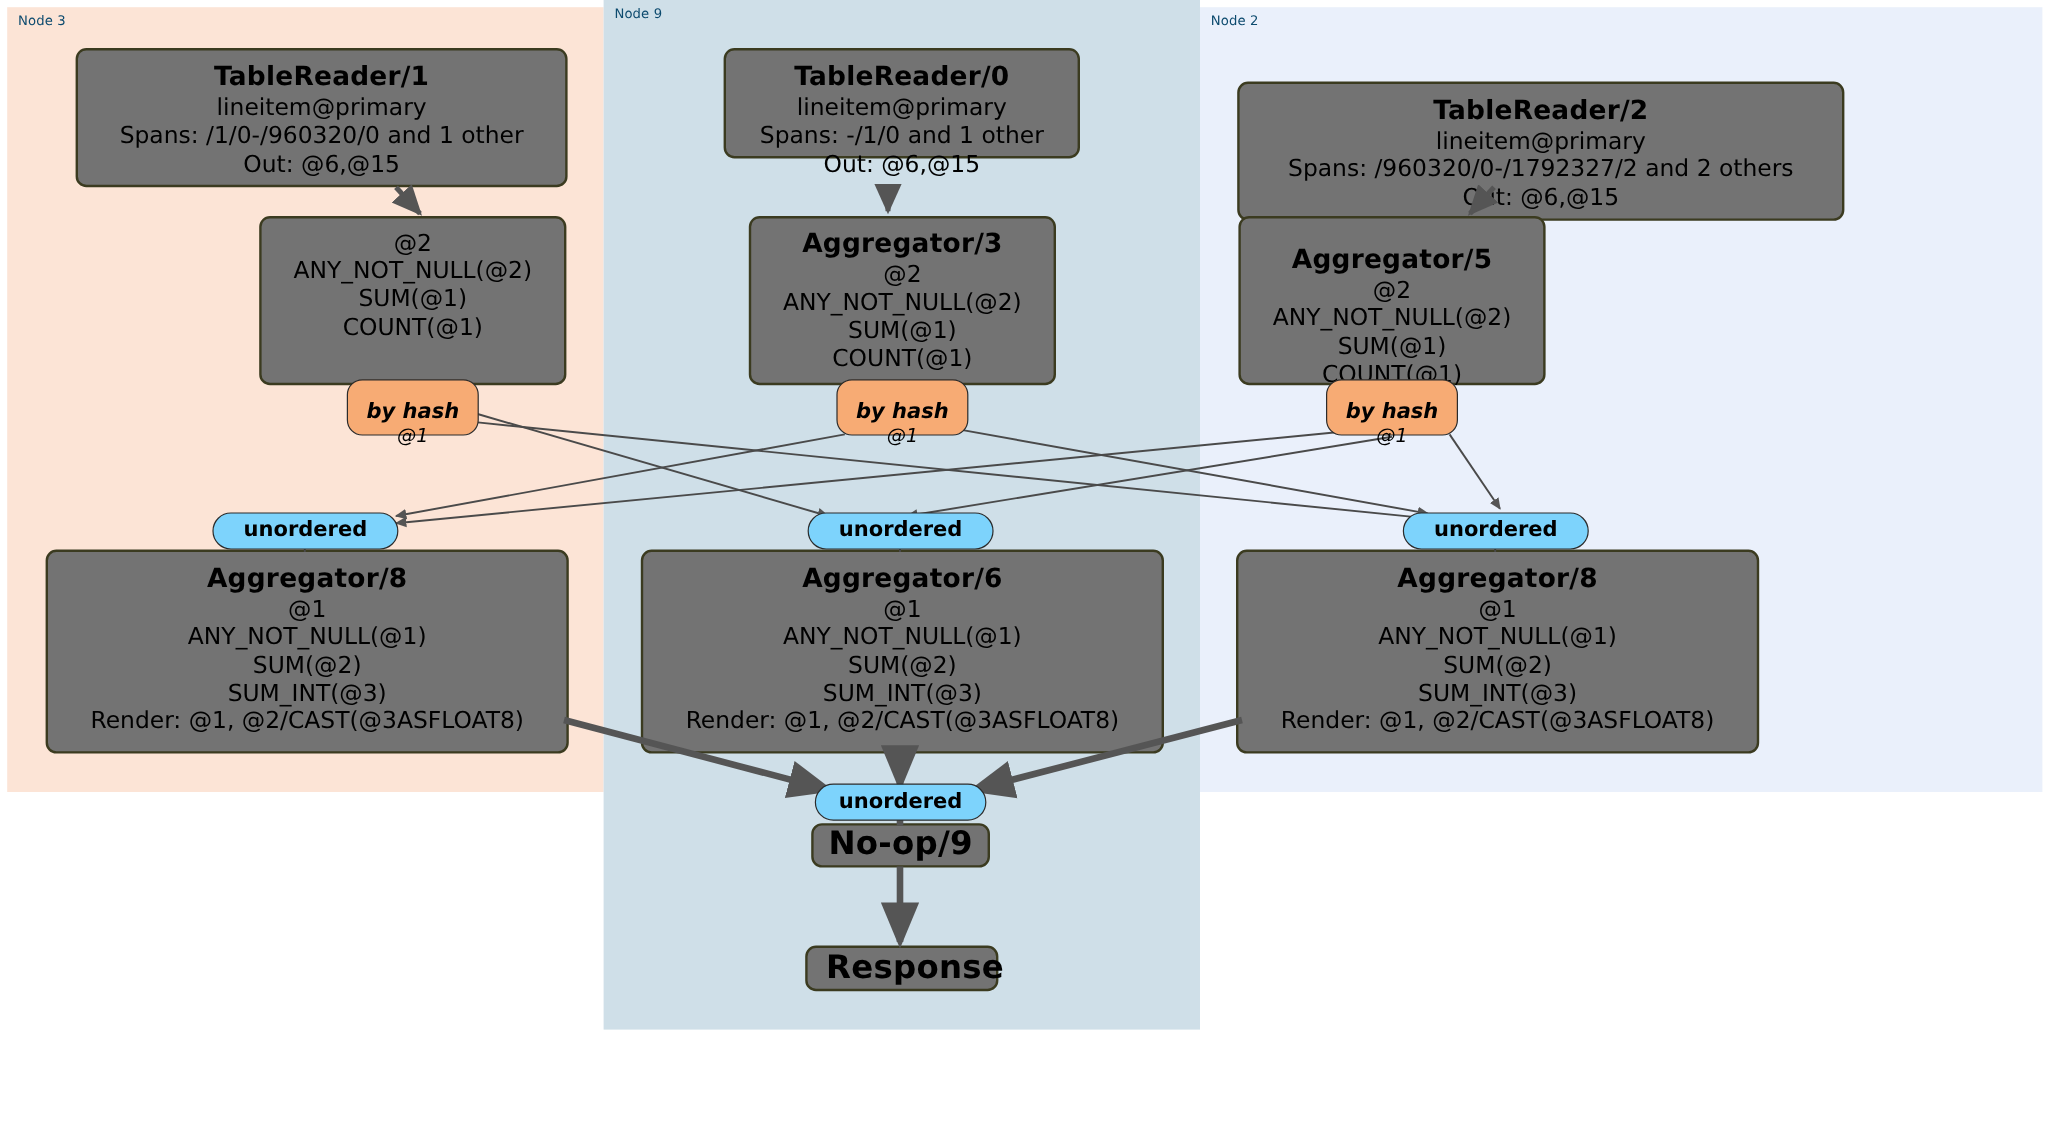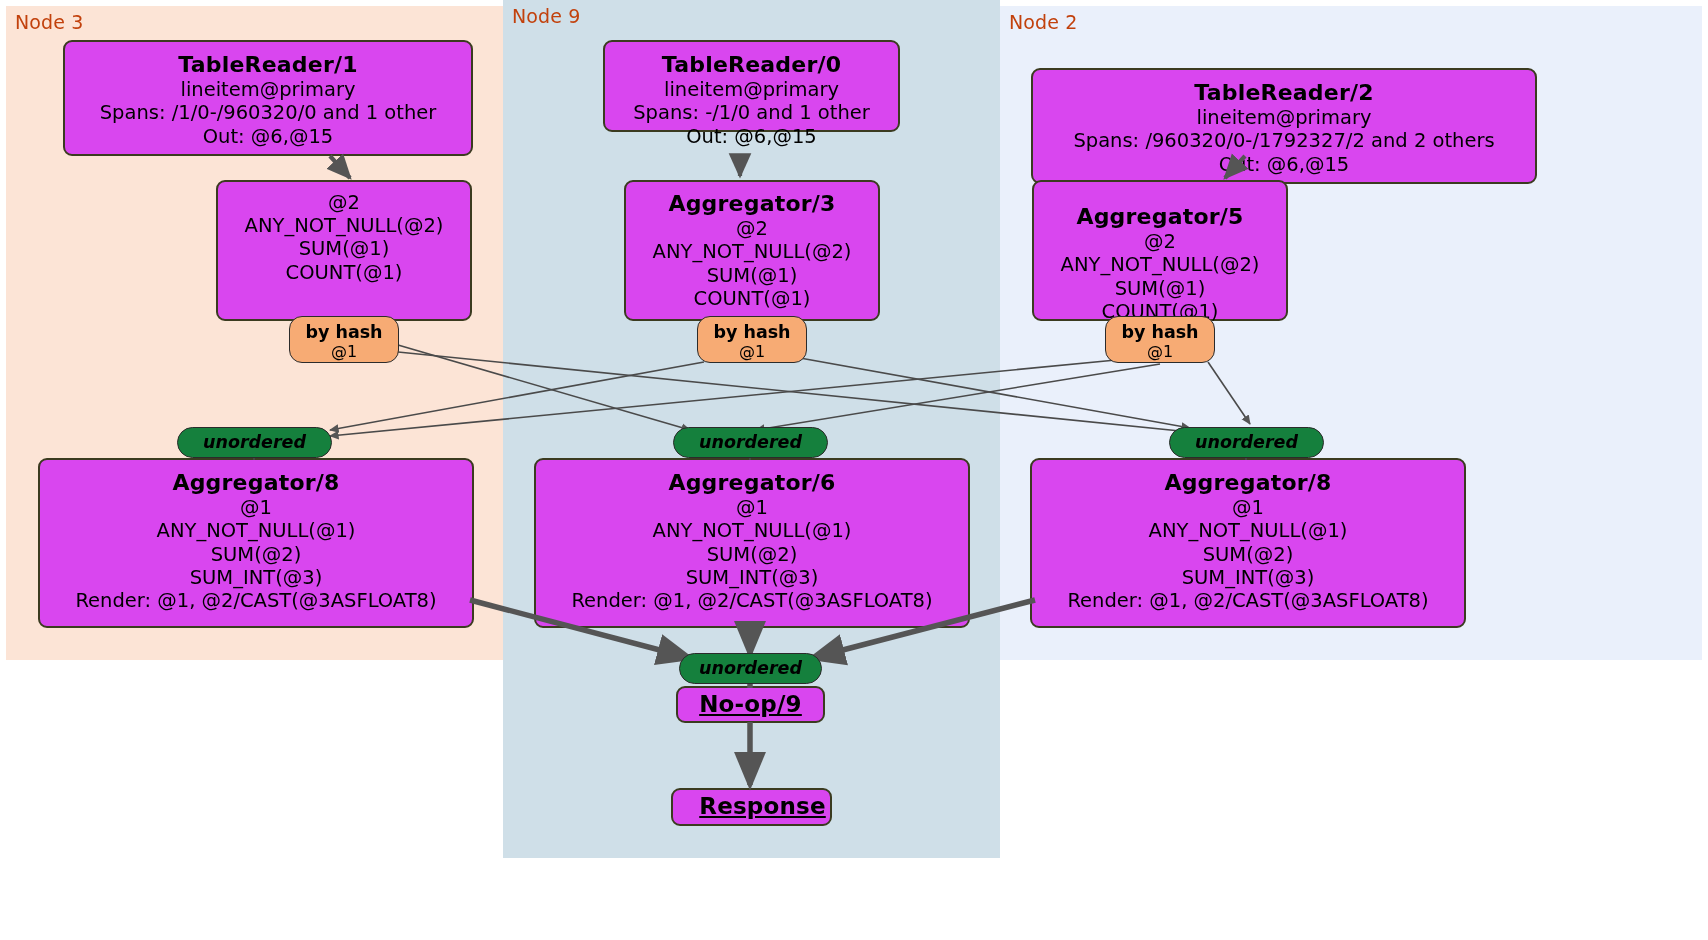--- a/index.html
+++ b/index.html
@@ -1,38 +1,38 @@
 <!DOCTYPE html>
 <html><head>
 <meta charset="utf-8">
 <style>
   html,body{margin:0;padding:0;background:#ffffff;}
   body{font-family:"DejaVu Sans","Liberation Sans",sans-serif;}
   #stage{position:relative;width:1708px;height:940px;overflow:hidden;background:#fff;}
 
   .region{position:absolute;box-sizing:border-box;}
-  .region-label{position:absolute;left:9px;top:5px;font-size:19px;color:#c2410c;letter-spacing:.1px;}
+  .region-label{position:absolute;left:9px;top:5px;font-size:11px;color:#0c4a6e;letter-spacing:.1px;}
 
   #region-node3{left:6px;top:6px;width:497px;height:654px;background:#fce4d6;}
   #region-node1{left:503px;top:0px;width:497px;height:858px;background:#cfdfe8;}
   #region-node2{left:1000px;top:6px;width:702px;height:654px;background:#eaf0fb;}
 
-  .node{position:absolute;box-sizing:border-box;background:#d946ef;border:2px solid #3b3b20;
+  .node{position:absolute;box-sizing:border-box;background:#737373;border:2px solid #3b3b20;
         border-radius:9px;text-align:center;line-height:1.19;color:#000;font-size:19.5px;}
   .node .ttl{font-weight:bold;font-size:22px;letter-spacing:.2px;display:block;}
   .node .ln{display:block;font-size:19.5px;}
   .node.compact{display:flex;align-items:center;justify-content:center;}
-  .node.compact .ttl{font-size:23px;text-decoration:underline;}
+  .node.compact .ttl{font-size:27px;}
 
   .pill{position:absolute;box-sizing:border-box;border:1.6px solid #2b2b2b;border-radius:14px;
         text-align:center;color:#000;line-height:1.12;z-index:6;}
   .pill .p1{display:block;font-weight:bold;font-size:17.5px;}
   .pill .p2{display:block;font-size:16px;}
-  .pill.hash{background:#f7ab74;border-radius:13px;padding-top:6px;}
-  .pill.unord{background:#15803d;border-radius:16px;display:flex;align-items:center;justify-content:center;font-style:italic;}
+  .pill.hash{background:#f7ab74;border-radius:13px;padding-top:17px;font-style:italic;}
+  .pill.unord{background:#7dd3fc;border-radius:16px;display:flex;align-items:center;justify-content:center;}
   .pill.unord .p1{font-size:17.5px;}
 
   svg.edges{position:absolute;left:0;top:0;width:1708px;height:940px;overflow:visible;z-index:2;}
   .thin{stroke:#4a4a4a;stroke-width:1.6;fill:none;}
   .mid{stroke:#555;stroke-width:4.2;fill:none;}
   .thick{stroke:#555;stroke-width:5.5;fill:none;}
 </style>
 </head>
 <body>
 

